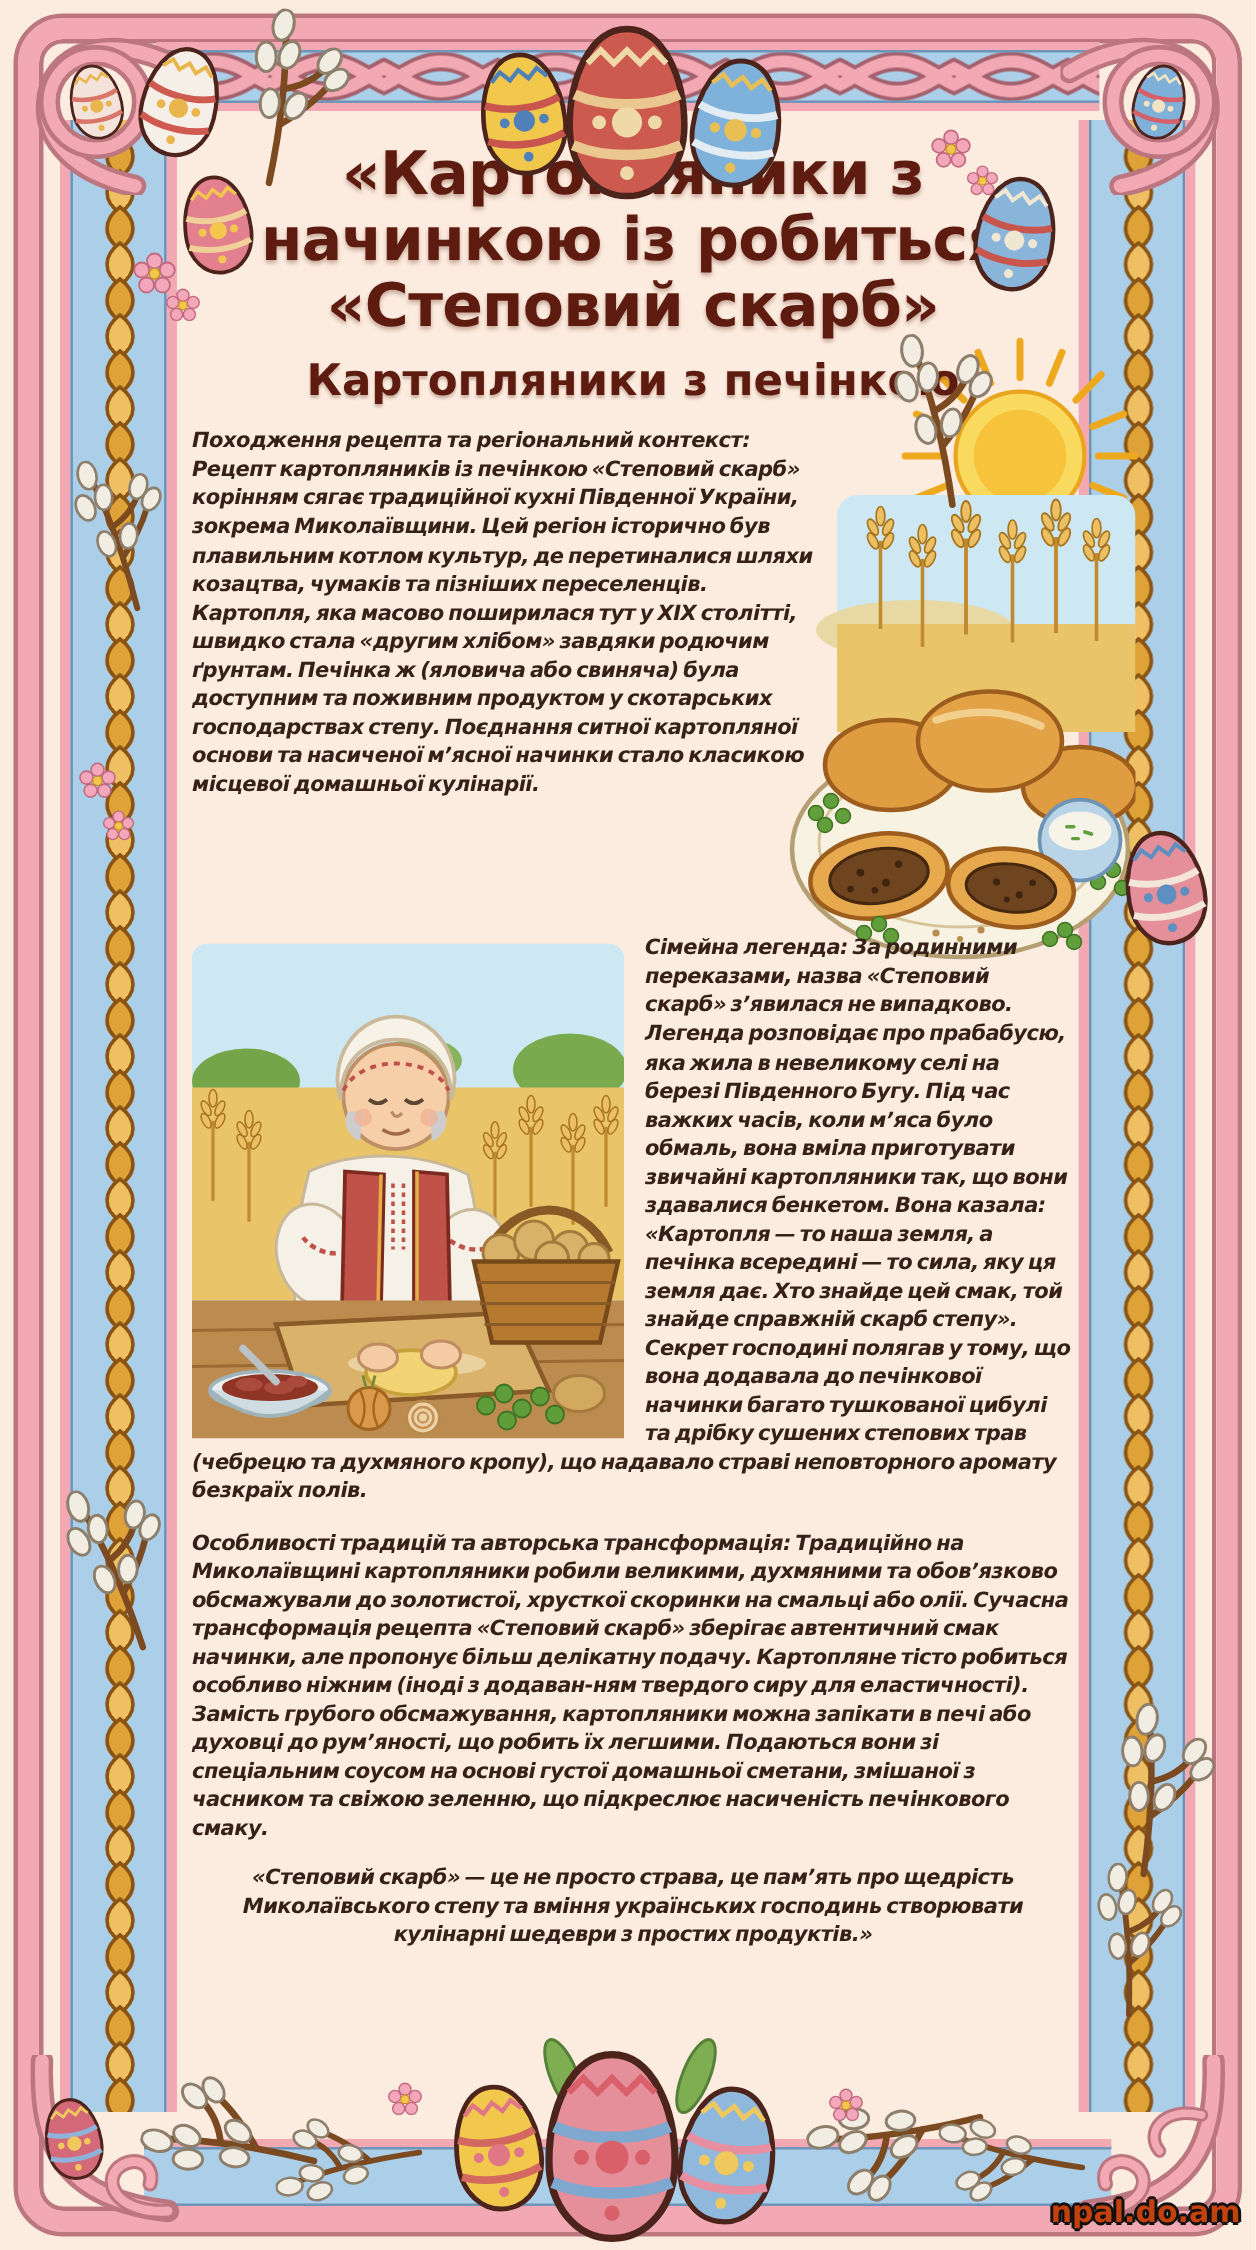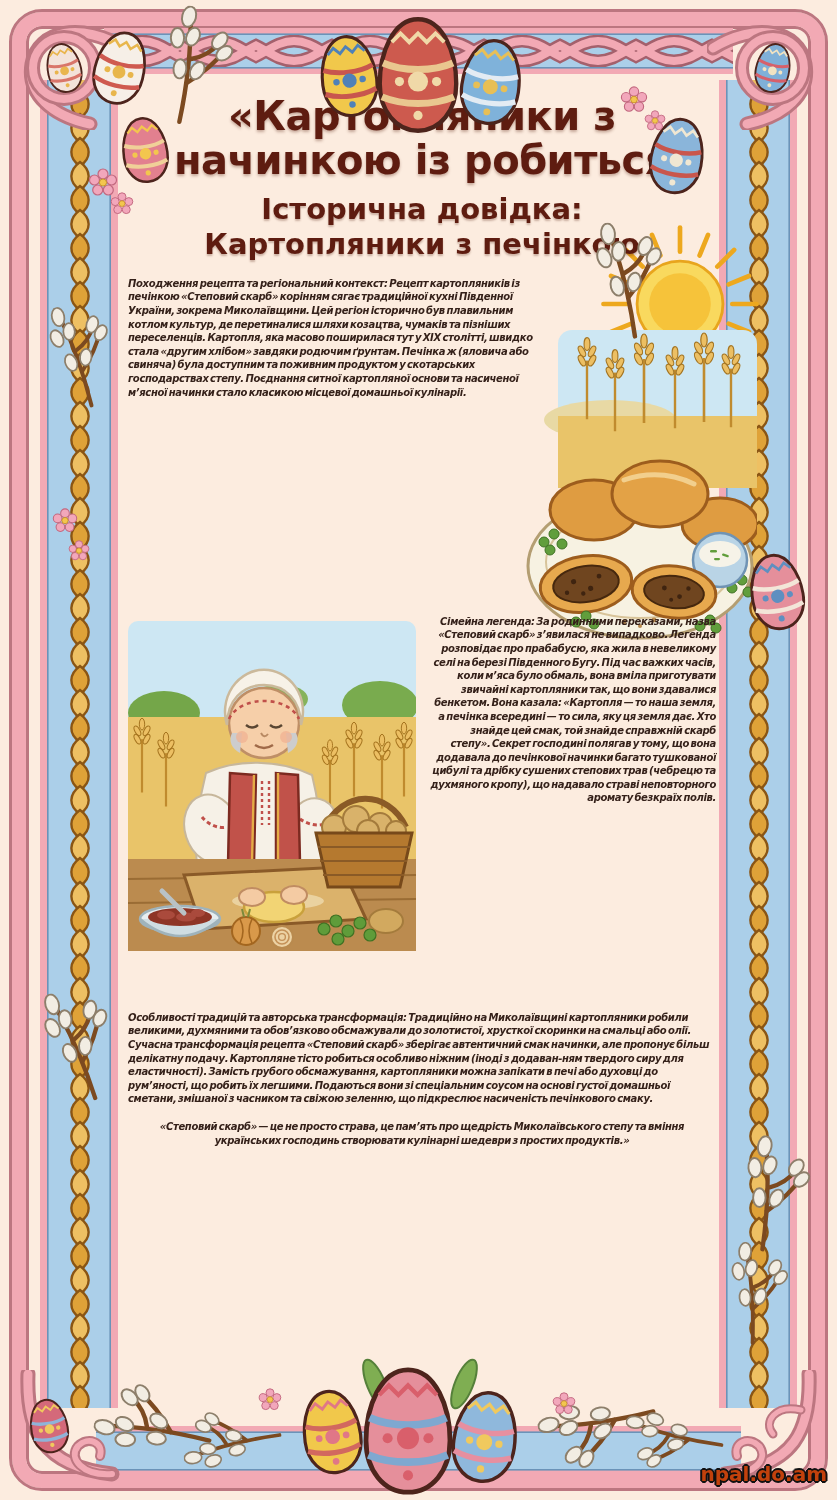--- a/index.html
+++ b/index.html
@@ -21,24 +21,24 @@
   .egg{position:absolute;z-index:4;}
   .willow{position:absolute;z-index:4;}
   .flower{position:absolute;z-index:4;}
   .trio{position:absolute;z-index:5;}
   
   .content{position:absolute;left:128px;top:90px;width:588px;z-index:3;color:#35211a;}
   .title{margin:4px 0 6px;text-align:center;font-weight:bold;font-size:40px;line-height:1.1;
          color:#5e1c10;text-shadow:0 2px 3px rgba(96,42,26,.35);letter-spacing:-0.5px;}
   .subtitle{margin:10px 0 14px;text-align:center;font-weight:bold;font-size:29px;line-height:1.22;
             color:#5e1c10;text-shadow:0 2px 2px rgba(96,42,26,.3);}
-  .para{font-style:italic;font-weight:bold;font-size:10px;line-height:1.36;
+  .para{font-style:italic;font-weight:bold;font-size:14px;line-height:1.36;
         letter-spacing:-0.35px;word-spacing:-1.5px;margin:0 0 14px;}
   .p1{width:420px;min-height:324px;}
-  .p2{text-align:right;min-height:380px;}
+  .p2{text-align:left;min-height:380px;}
   .p3{margin-top:16px;}
   .p4{text-align:center;width:566px;margin:12px auto 0;}
   .illus-babusia{float:left;width:288px;height:330px;margin:6px 14px 2px 0;}
   .illus-babusia svg,.illus-plate svg,.sun svg{width:100%;height:100%;display:block;}
   .illus-plate{position:absolute;left:524px;top:330px;width:233px;height:322px;z-index:3;}
   .sun{position:absolute;left:596px;top:220px;width:168px;height:168px;z-index:3;}
   .watermark{position:absolute;right:10px;bottom:14px;z-index:9;font-weight:bold;font-size:20px;color:#c2410c;
      text-shadow:-2px 0 #111,2px 0 #111,0 -2px #111,0 2px #111,-1px -1px #111,1px 1px #111,-1px 1px #111,1px -1px #111;}
 </style>
 </head>
@@ -391,23 +391,23 @@
           <circle cx="116" cy="296" r="2"></circle>
           <circle cx="130" cy="290" r="2.4"></circle>
         </g>
     </svg>
   </div>
 
   <div class="content">
     <h1 class="title">
       <div>«Картопляники з</div>
       <div>начинкою із робиться</div>
+      <div>«Степовий скарб»</div>
     </h1>
     <h2 class="subtitle">
-      <div>Історична довідка:</div>
       <div>Картопляники з печінкою</div>
     </h2>
 
     <p class="para p1">Походження рецепта та регіональний контекст: Рецепт картопляників із печінкою «Степовий скарб» корінням сягає традиційної кухні Південної України, зокрема Миколаївщини. Цей регіон історично був плавильним котлом культур, де перетиналися шляхи козацтва, чумаків та пізніших переселенців. Картопля, яка масово поширилася тут у XIX столітті, швидко стала «другим хлібом» завдяки родючим ґрунтам. Печінка ж (яловича або свиняча) була доступним та поживним продуктом у скотарських господарствах степу. Поєднання ситної картопляної основи та насиченої м’ясної начинки стало класикою місцевої домашньої кулінарії.</p>
 
     <div class="para p2">
       <div class="illus-babusia">
         <svg viewBox="0 0 288 330">
           <rect width="288" height="330" rx="10" fill="#cde7f3"></rect>
           <ellipse cx="36" cy="92" rx="36" ry="22" fill="#74a649"></ellipse>

